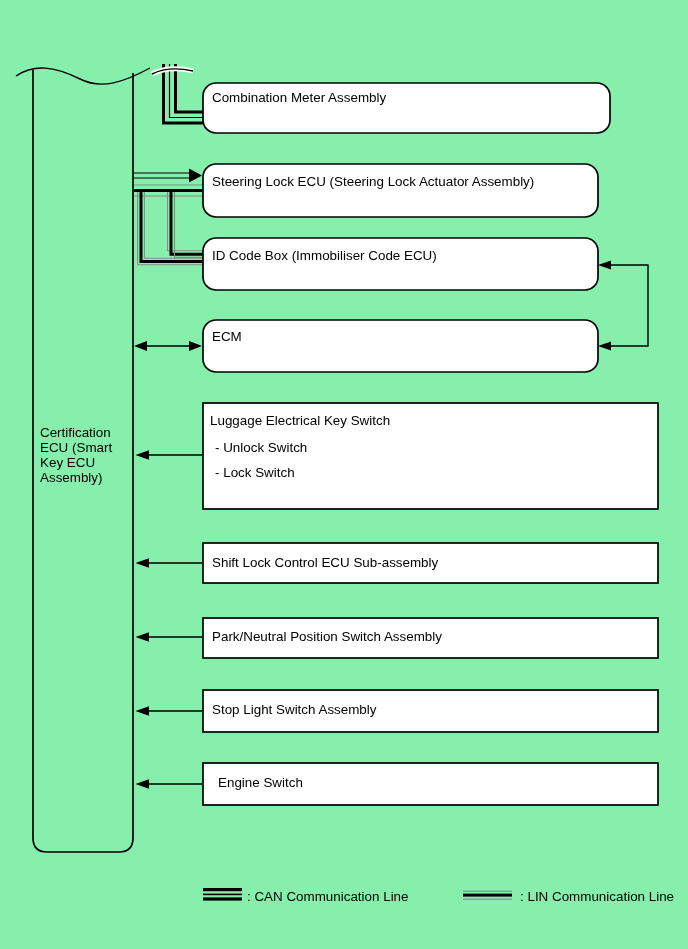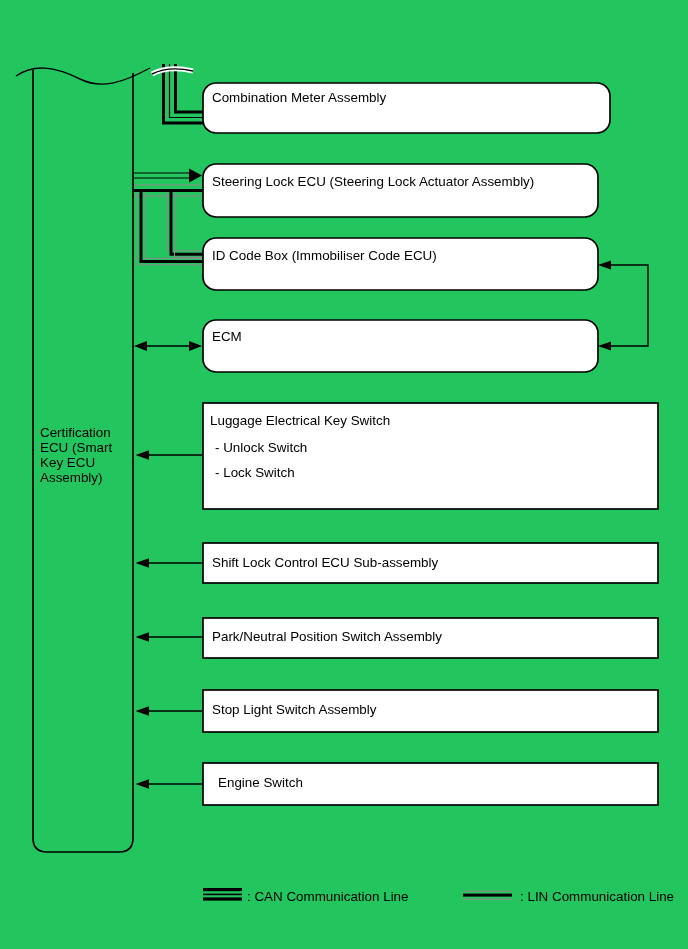--- a/index.html
+++ b/index.html
@@ -1,16 +1,16 @@
 <!DOCTYPE html>
 <html><head>
 <meta charset="utf-8">
 <style>
   html,body{margin:0;padding:0;background:#ffffff;}
-  #stage{position:relative;width:688px;height:949px;background:#22c55e;overflow:hidden;
+  #stage{position:relative;width:688px;height:949px;background:#86efac;overflow:hidden;
          font-family:"Liberation Sans", sans-serif;}
   svg{position:absolute;left:0;top:0;}
   .box{fill:#ffffff;stroke:#000000;stroke-width:1.7;}
   .ln{fill:none;stroke:#000000;stroke-width:1.4;}
   .thick{fill:none;stroke:#000000;stroke-width:3;}
   .thin{fill:none;stroke:#000000;stroke-width:1.2;}
   .grayln{fill:none;stroke:#8a8a8a;stroke-width:1.1;}
   .arrow{fill:#000000;stroke:none;}
   .lbl{font-family:"Liberation Sans", sans-serif;font-size:13.4px;fill:#000000;}
   .white-under{fill:none;stroke:#ffffff;stroke-width:5;}

